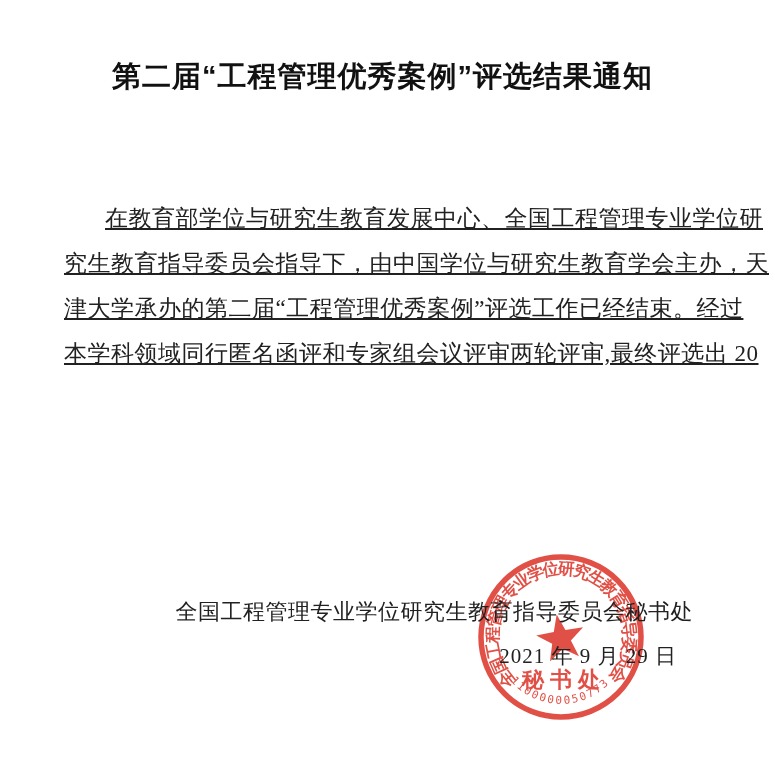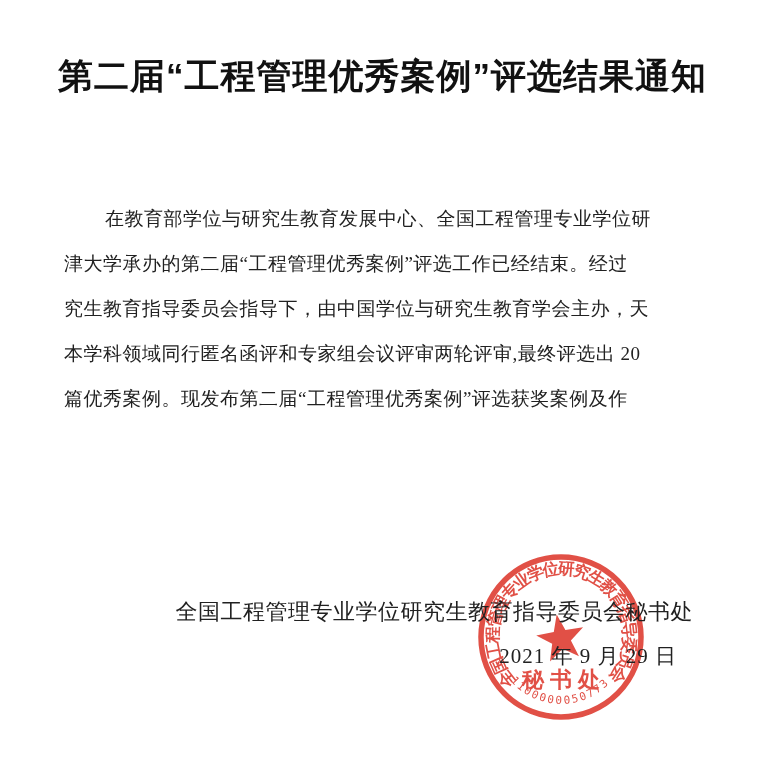--- a/index.html
+++ b/index.html
@@ -14,39 +14,40 @@
     color: #212121;
   }
   .doc-title {
     position: absolute;
     top: 56px;
     left: 0;
     width: 765px;
     text-align: center;
     font-family: "Liberation Sans", "DejaVu Sans", sans-serif;
     font-weight: bold;
-    font-size: 35px;
+    font-size: 29px;
     line-height: 40px;
     letter-spacing: 1px;
     color: #111111;
     z-index: 2;
   }
   .doc-body {
     position: absolute;
     top: 196px;
     left: 64px;
     width: 640px;
     z-index: 2;
   }
   .body-line {
     height: 45px;
     line-height: 45px;
-    font-size: 19px;
+    font-size: 23px;
     letter-spacing: 0.5px;
     white-space: nowrap;
+    text-decoration: underline;
   }
   .body-line.indent { text-indent: 41px; }
   .sig-org {
     position: absolute;
     top: 598px;
     right: 82px;
     font-size: 22px;
     line-height: 28px;
     letter-spacing: 0.5px;
     white-space: nowrap;
@@ -96,22 +97,21 @@
       <text class="seal-serial-text" fill="#dd382d">
         <textPath href="#serial-path" startOffset="2" textLength="110" lengthAdjust="spacing">1100000050773</textPath>
       </text>
     </svg>
   </div>
 
   <h1 class="doc-title">第二届“工程管理优秀案例”评选结果通知</h1>
 
   <div class="doc-body">
     <div class="body-line indent">在教育部学位与研究生教育发展中心、全国工程管理专业学位研</div>
+    <div class="body-line">究生教育指导委员会指导下，由中国学位与研究生教育学会主办，天</div>
     <div class="body-line">津大学承办的第二届“工程管理优秀案例”评选工作已经结束。经过</div>
-    <div class="body-line">究生教育指导委员会指导下，由中国学位与研究生教育学会主办，天</div>
     <div class="body-line">本学科领域同行匿名函评和专家组会议评审两轮评审,最终评选出 20</div>
-    <div class="body-line">篇优秀案例。现发布第二届“工程管理优秀案例”评选获奖案例及作</div>
   </div>
 
   <div class="sig-org">全国工程管理专业学位研究生教育指导委员会秘书处</div>
   <div class="sig-date">2021 年 9 月 29 日</div>
 
 </div>
 
 </body></html>

